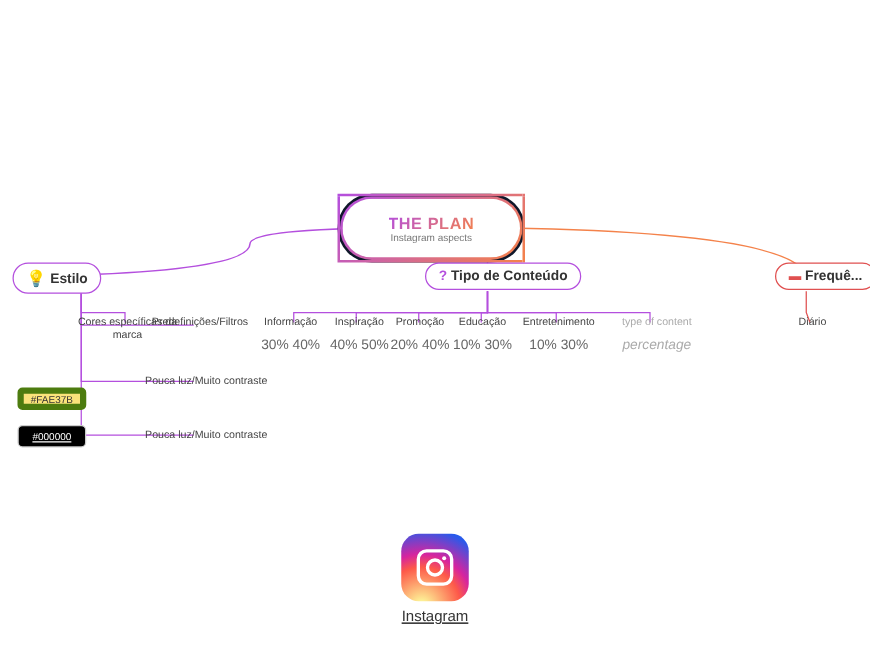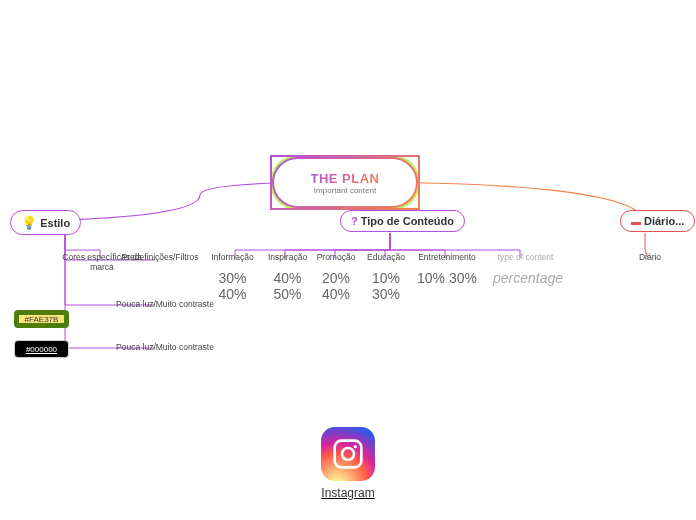--- a/index.html
+++ b/index.html
@@ -19,21 +19,21 @@
       left: 270px;
       width: 150px;
       height: 55px;
       border: 2.5px solid;
       border-image: linear-gradient(135deg, #b44fde, #f4824a) 1;
       border-radius: 30px;
       display: flex;
       flex-direction: column;
       align-items: center;
       justify-content: center;
-      background: #bef264;
+      background: #0f172a;
       z-index: 10;
       text-align: center;
     }
     .central-node-inner {
       border: 2.5px solid transparent;
       border-radius: 28px;
       position: absolute;
       inset: 0;
       background: linear-gradient(#fff,#fff) padding-box,
                   linear-gradient(135deg, #b44fde, #f4824a) border-box;
@@ -136,21 +136,21 @@
       border: 1px solid #ccc;
       top: 340px;
       left: 14px;
       color: #fff;
       text-decoration: underline;
     }
 
     
     .pct-label {
       position: absolute;
-      font-size: 14px;
+      font-size: 11px;
       color: #666;
       z-index: 10;
       text-align: center;
     }
 
     
     .instagram-section {
       position: absolute;
       bottom: 20px;
       left: 50%;
@@ -234,36 +234,36 @@
   <path d="M 390 233 L 390 250 L 385 250 L 385 258" fill="none" stroke="#b44fde" stroke-width="1"></path>
   <path d="M 390 233 L 390 250 L 445 250 L 445 258" fill="none" stroke="#b44fde" stroke-width="1"></path>
   <path d="M 390 233 L 390 250 L 520 250 L 520 258" fill="none" stroke="#b44fde" stroke-width="1"></path>
 
   <path d="M 645 233 L 645 250 L 648 258" fill="none" stroke="#e05050" stroke-width="1"></path>
 </svg>
 
 <div class="central-node">
   <div class="central-node-inner"></div>
   <span class="central-title">THE PLAN</span>
-  <span class="central-subtitle">Important content</span>
+  <span class="central-subtitle">Instagram aspects</span>
 </div>
 
 <div class="branch-node node-estilo">
   <span class="icon-bulb">💡</span>
   <span>Estilo</span>
 </div>
 
 <div class="branch-node node-tipo">
   <span class="icon-q">?</span>
   <span>Tipo de Conteúdo</span>
 </div>
 
 <div class="branch-node node-freq">
   <span class="icon-bar">▬</span>
-  <span>Diário...</span>
+  <span>Frequê...</span>
 </div>
 
 <div class="leaf-node" style="top:252px; left:62px; width:80px;">
   <span>Cores específicas da marca</span>
 </div>
 
 <div class="leaf-node" style="top:252px; left:115px; width:90px;">
   <span>Predefinições/Filtros</span>
 </div>
 

